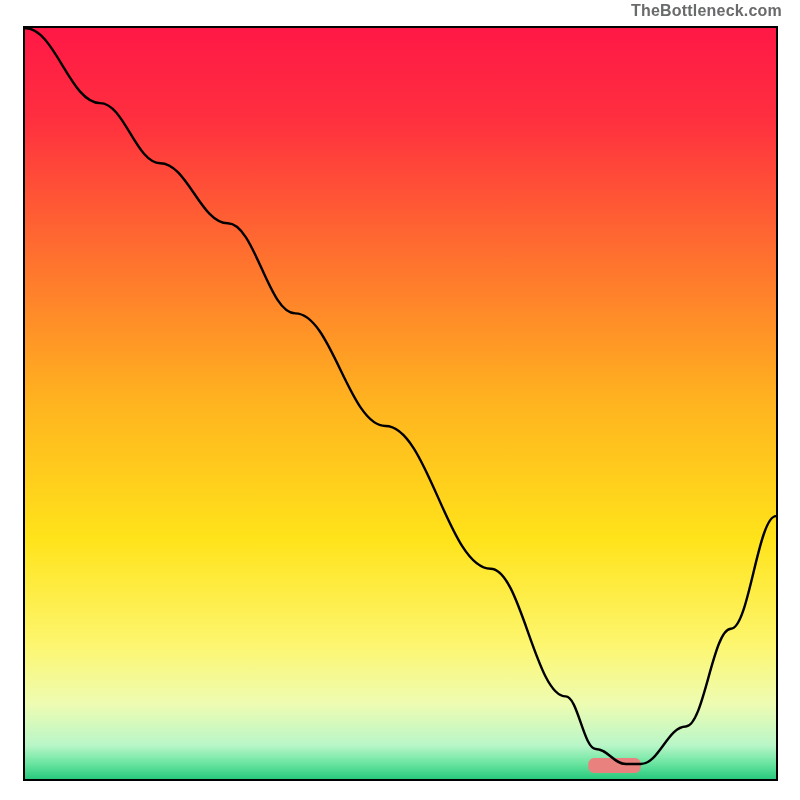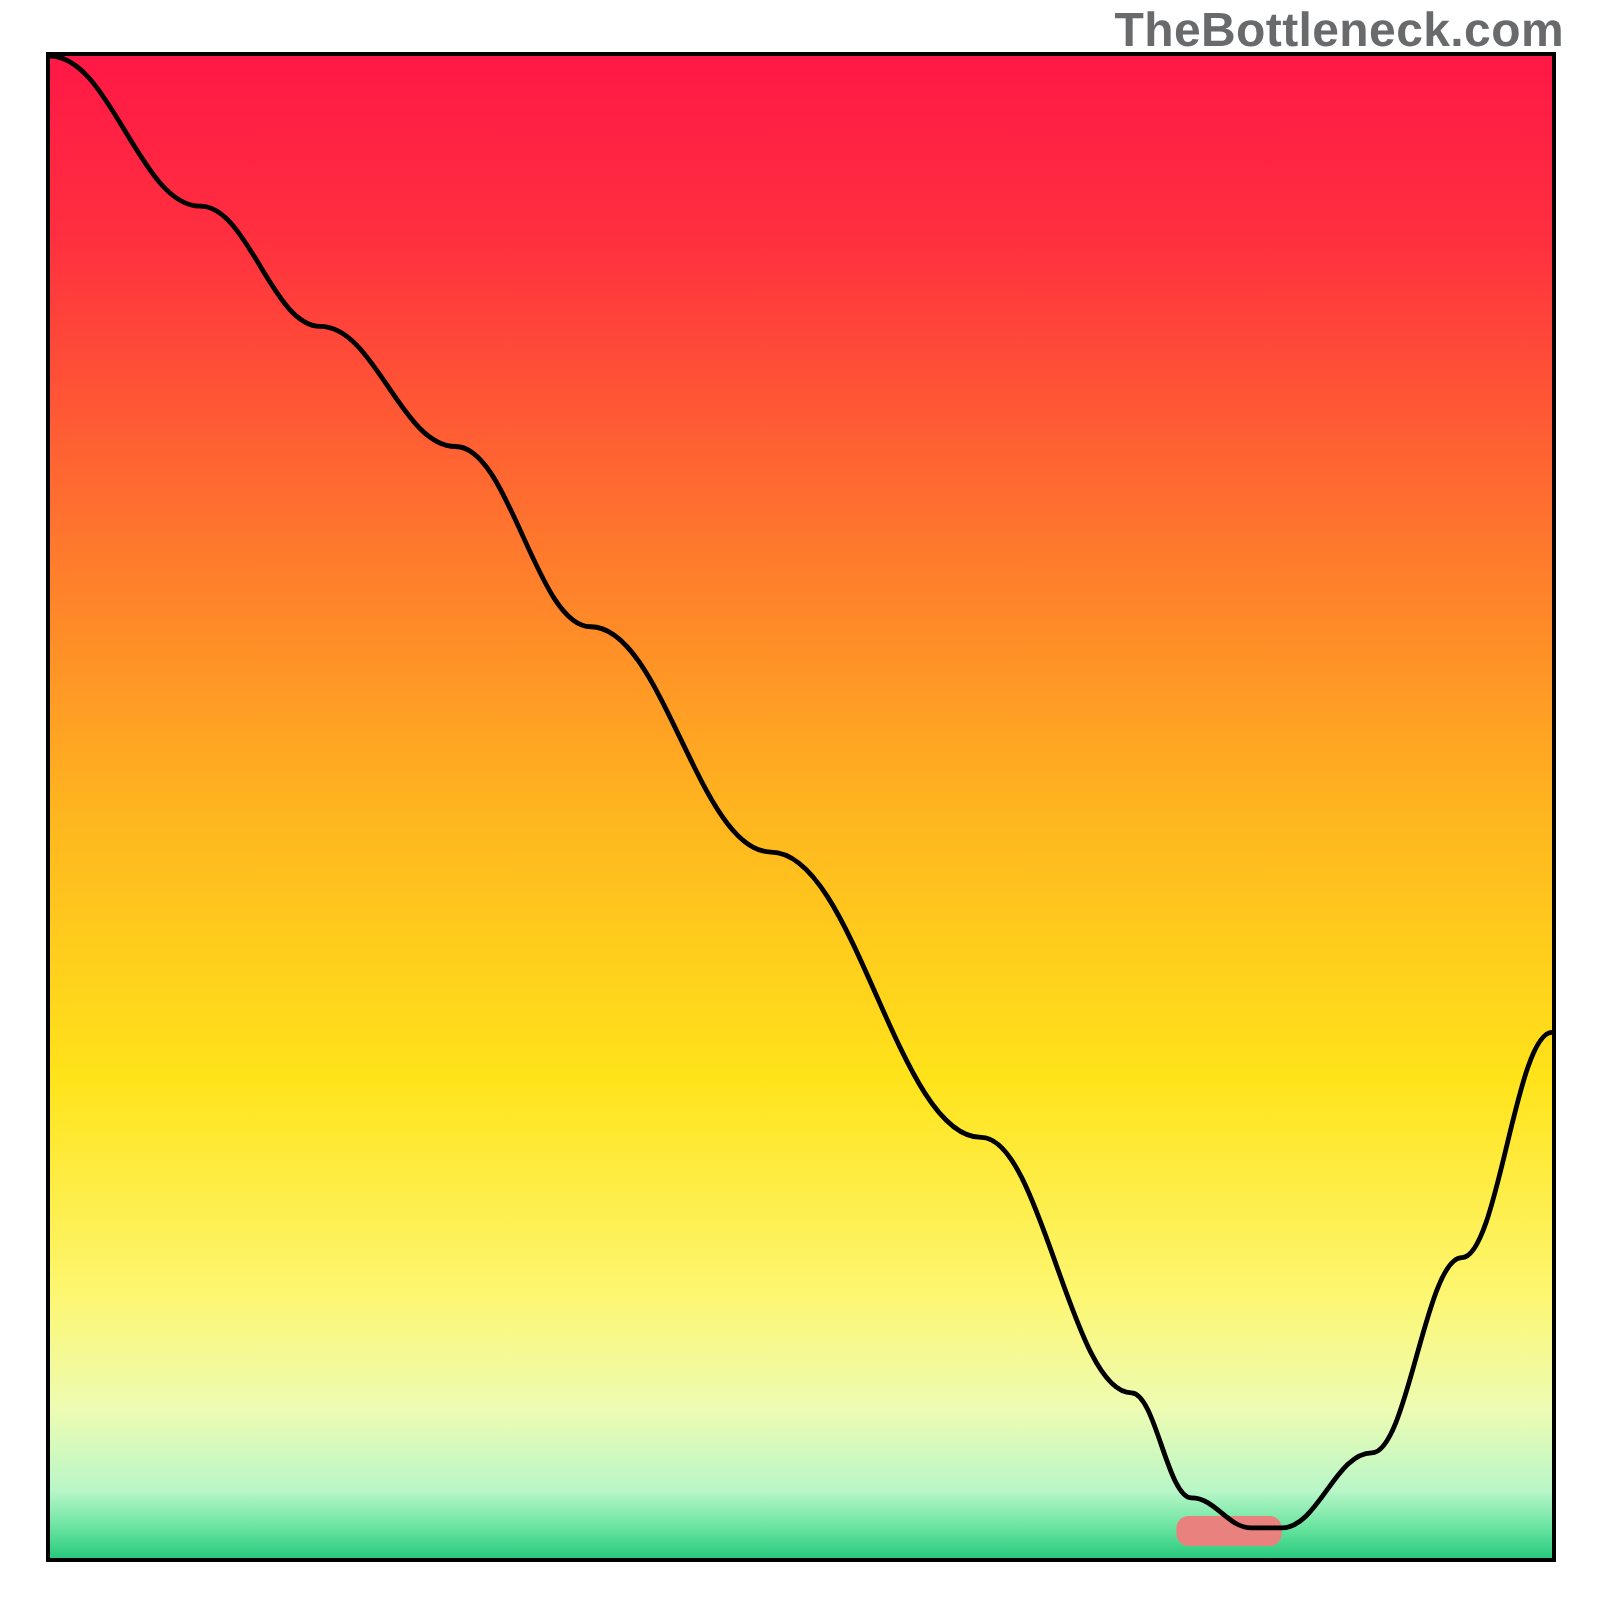--- a/index.html
+++ b/index.html
@@ -13,21 +13,21 @@
   }
   .frame {
     position: relative;
     width: 800px;
     height: 800px;
   }
   .watermark {
     position: absolute;
     top: 2px;
     right: 18px;
-    font-size: 24px;
+    font-size: 16px;
     font-weight: 600;
     color: #696a6c;
     letter-spacing: 0.2px;
   }
   .plot-wrap {
     position: absolute;
     left: 23px;
     top: 26px;
     width: 755px;
     height: 755px;

